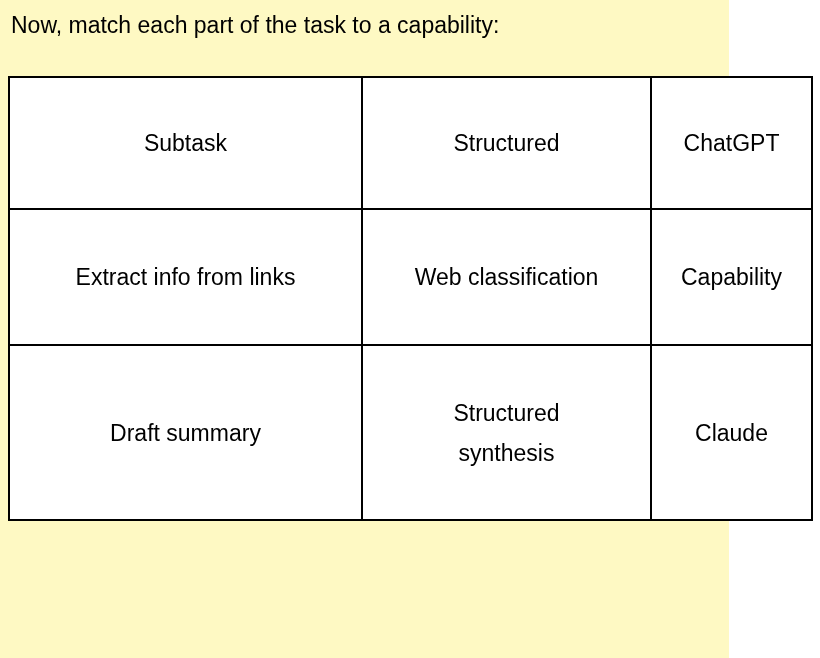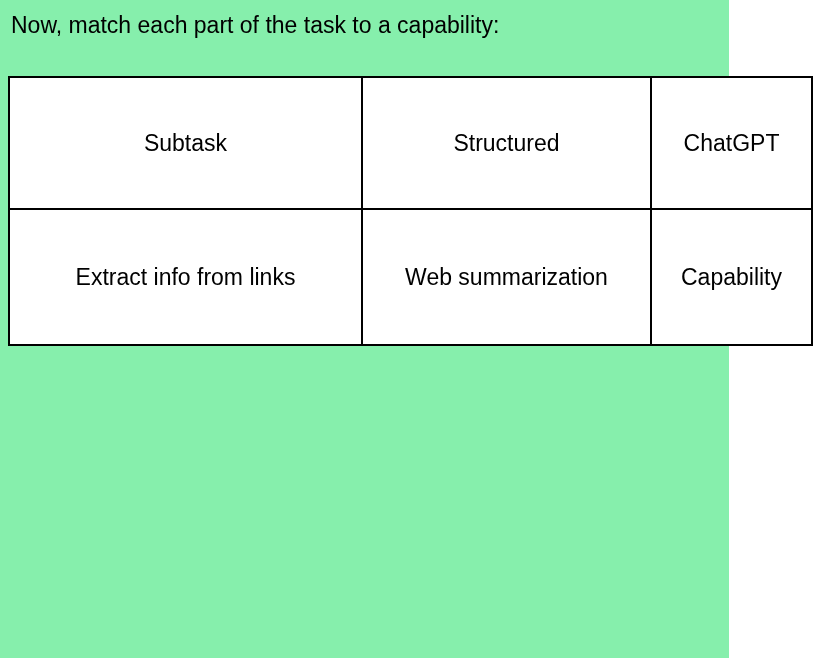--- a/index.html
+++ b/index.html
@@ -11,21 +11,21 @@
     width: 820px;
     height: 658px;
     font-family: "Liberation Sans", sans-serif;
     color: #000000;
     overflow: hidden;
   }
   .page {
     position: relative;
     width: 729px;
     height: 658px;
-    background: #86efac;
+    background: #fef9c3;
   }
   .intro {
     position: absolute;
     left: 11px;
     top: 11px;
     font-size: 23px;
     line-height: 28px;
     font-weight: 400;
     color: #000000;
     white-space: nowrap;
@@ -106,23 +106,37 @@
             <span class="cell-pad">ChatGPT</span>
           </th>
         </tr>
       </thead>
       <tbody>
         <tr class="r1">
           <td>
             <span class="cell-pad">Extract info from links</span>
           </td>
           <td>
-            <span class="cell-pad">Web summarization</span>
+            <span class="cell-pad">Web classification</span>
           </td>
           <td>
             <span class="cell-pad">Capability</span>
+          </td>
+        </tr>
+        <tr class="r3">
+          <td>
+            <span class="cell-pad">Draft summary</span>
+          </td>
+          <td>
+            <span class="cell-pad">
+              <span class="wrap-line">Structured</span>
+              <span class="wrap-line">synthesis</span>
+            </span>
+          </td>
+          <td>
+            <span class="cell-pad">Claude</span>
           </td>
         </tr>
       </tbody>
     </table>
   </div>
 
 </div>
 
 </body></html>

